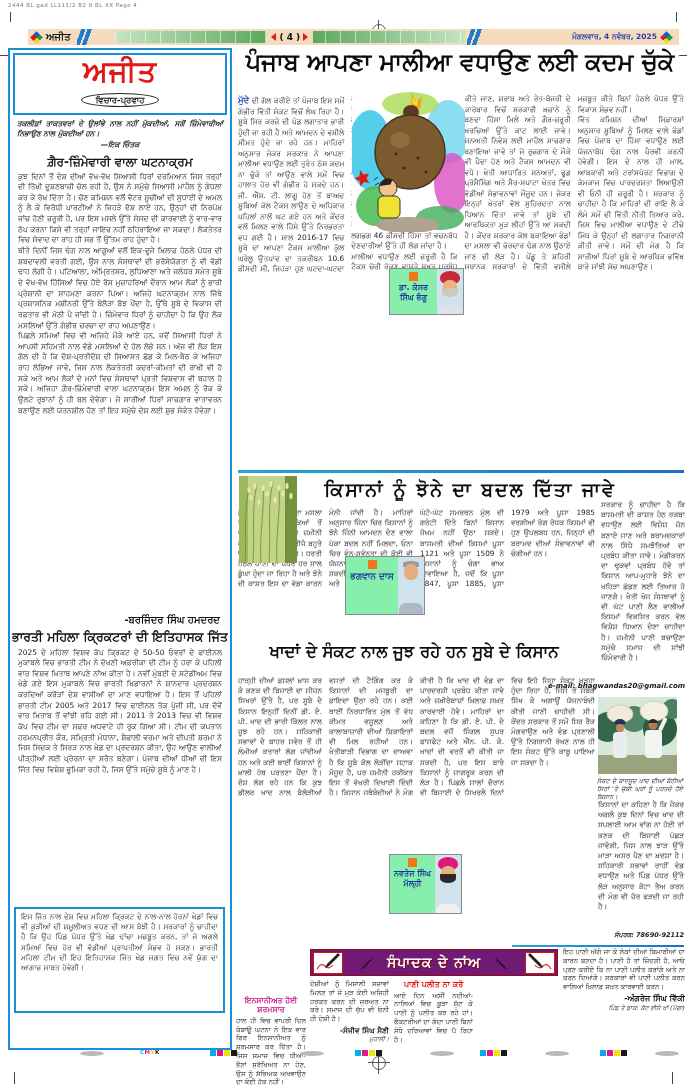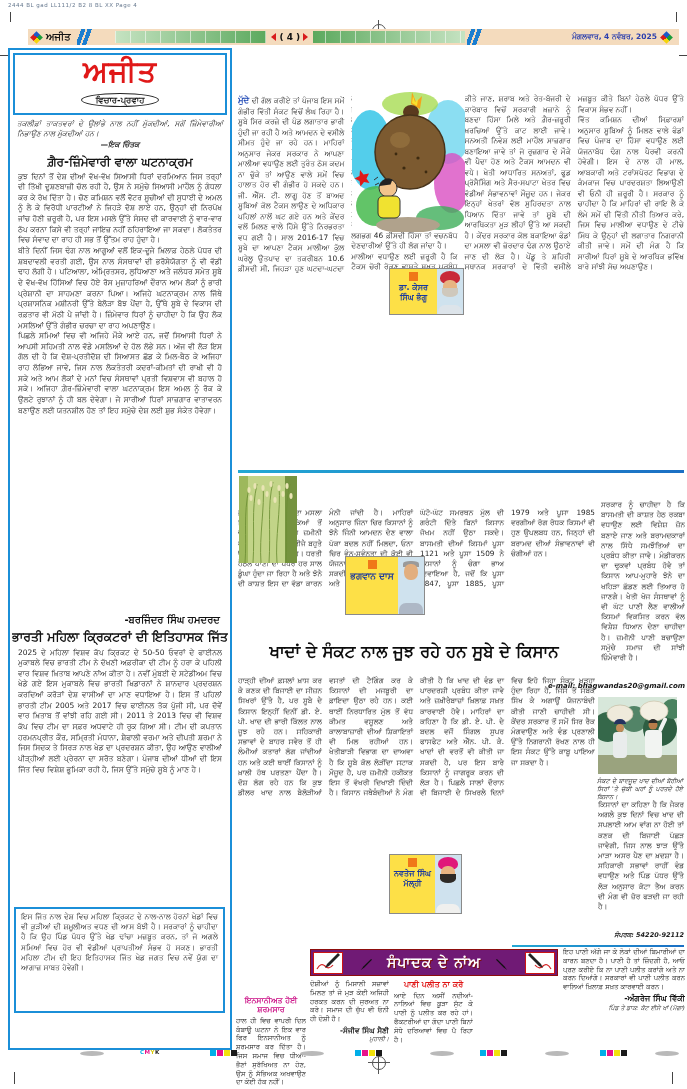--- a/index.html
+++ b/index.html
@@ -28,34 +28,34 @@
   .chev{width:0;height:0;border-top:4px solid transparent;border-bottom:4px solid transparent;}
   .chev-r{border-left:5px solid #d81c1c;}
   .chev-l{border-right:5px solid #d81c1c;}
   .hdr-right{width:168px;display:flex;align-items:center;justify-content:flex-end;gap:5px;padding-right:8px;}
   .hdr-date{font-size:7.5px;font-weight:800;color:#2b3fae;}
   
   .edcol{left:8px;top:48px;width:220px;height:998px;border:2px solid #1b8fd8;background:#fff;z-index:3;}
   .masthead{margin:3px;border:2px solid #1b8fd8;height:58px;text-align:center;}
   .mh-title{font-size:29px;font-weight:800;color:#e01818;line-height:33px;letter-spacing:1px;}
   .mh-oval{display:inline-block;border:1.5px solid #222;border-radius:50%;padding:1px 14px;font-size:8.5px;font-weight:800;color:#171717;line-height:10px;}
-  .quote{margin:4px 7px 0;font-size:7.4px;font-weight:400;font-style:italic;line-height:1.32;}
+  .quote{margin:4px 7px 0;font-size:7.4px;font-weight:700;font-style:italic;line-height:1.32;}
   .quote-attr{margin:1px 9px 0;text-align:center;font-size:7.4px;font-weight:800;font-style:italic;color:#222;}
   .ed-h1{margin:6px 2px 3px;text-align:center;font-size:12px;font-weight:800;color:#131313;white-space:nowrap;overflow:hidden;}
   .ed-body{margin:0 8px;font-size:7.5px;line-height:1.42;height:440px;overflow:hidden;}
   .ed-byline{margin:2px 10px;text-align:right;font-size:10px;font-weight:800;color:#111;}
   .ed-h2{margin:3px 2px;text-align:center;font-size:12.5px;font-weight:800;color:#131313;white-space:nowrap;overflow:hidden;}
   .ed-body2{margin:0 8px;font-size:7.5px;line-height:1.42;height:254px;overflow:hidden;}
   .ed-box{margin:5px 5px 0 4px;border:2px solid #1b8fd8;padding:3px 5px;font-size:7.4px;line-height:1.4;height:96px;overflow:hidden;}
   
   .mainhead{left:236px;top:48px;width:448px;text-align:center;font-size:24px;font-weight:800;color:#0b0b0b;white-space:nowrap;overflow:hidden;z-index:2;}
   .a1body{left:238px;top:94px;width:446px;height:374px;column-count:4;column-gap:7px;font-size:7.4px;line-height:1.42;overflow:hidden;z-index:1;}
   .leadin{color:#1c46b4;font-weight:800;font-size:8.5px;}
   .cartoon{left:352px;top:88px;width:113px;height:144px;background:#fff;z-index:2;}
-  .authbox{border:1px solid #8a8a8a;background:#fde047;display:flex;z-index:2;}
+  .authbox{border:1px solid #8a8a8a;background:#86efac;display:flex;z-index:2;}
   .ab-left{flex:1;text-align:center;padding-top:3px;}
   .ab-sq{width:9px;height:9px;background:#f07818;margin:0 auto 2px;}
   .ab-name{font-size:8px;font-weight:800;color:#18389e;line-height:1.2;padding:0 2px;}
   .ab-photo{width:26px;position:relative;background:#cfe2ee;overflow:hidden;flex:0 0 auto;}
   .p-turban{position:absolute;top:2px;left:3px;width:20px;height:13px;border-radius:55% 55% 45% 45%;}
   .p-face{position:absolute;top:11px;left:6px;width:14px;height:13px;border-radius:45%;background:#e8b482;}
   .p-beard{position:absolute;top:19px;left:5px;width:16px;height:9px;border-radius:0 0 50% 50%;}
   .p-hair{position:absolute;top:4px;left:5px;width:16px;height:6px;border-radius:45% 45% 0 0;background:#9a9a9a;}
   .p-shirt{position:absolute;bottom:0;left:1px;width:24px;height:9px;border-radius:7px 7px 0 0;}
   .divider{background:linear-gradient(90deg,#23a8d4,#1b6fc4);}
@@ -148,20 +148,21 @@
     <div class="ed-h1">ਗ਼ੈਰ-ਜ਼ਿੰਮੇਵਾਰੀ ਵਾਲਾ ਘਟਨਾਕ੍ਰਮ</div>
     <div class="ed-body jt prew">ਕੁਝ ਦਿਨਾਂ ਤੋਂ ਦੇਸ਼ ਦੀਆਂ ਵੱਖ-ਵੱਖ ਸਿਆਸੀ ਧਿਰਾਂ ਦਰਮਿਆਨ ਜਿਸ ਤਰ੍ਹਾਂ ਦੀ ਤਿੱਖੀ ਦੂਸ਼ਣਬਾਜ਼ੀ ਚੱਲ ਰਹੀ ਹੈ, ਉਸ ਨੇ ਸਮੁੱਚੇ ਸਿਆਸੀ ਮਾਹੌਲ ਨੂੰ ਗੰਧਲਾ ਕਰ ਕੇ ਰੱਖ ਦਿੱਤਾ ਹੈ। ਚੋਣ ਕਮਿਸ਼ਨ ਵਲੋਂ ਵੋਟਰ ਸੂਚੀਆਂ ਦੀ ਸੁਧਾਈ ਦੇ ਅਮਲ ਨੂੰ ਲੈ ਕੇ ਵਿਰੋਧੀ ਪਾਰਟੀਆਂ ਨੇ ਜਿਹੜੇ ਦੋਸ਼ ਲਾਏ ਹਨ, ਉਨ੍ਹਾਂ ਦੀ ਨਿਰਪੱਖ ਜਾਂਚ ਹੋਣੀ ਜ਼ਰੂਰੀ ਹੈ, ਪਰ ਇਸ ਮਸਲੇ ਉੱਤੇ ਸੰਸਦ ਦੀ ਕਾਰਵਾਈ ਨੂੰ ਵਾਰ-ਵਾਰ ਠੱਪ ਕਰਨਾ ਕਿਸੇ ਵੀ ਤਰ੍ਹਾਂ ਜਾਇਜ਼ ਨਹੀਂ ਠਹਿਰਾਇਆ ਜਾ ਸਕਦਾ। ਲੋਕਤੰਤਰ ਵਿਚ ਸੰਵਾਦ ਦਾ ਰਾਹ ਹੀ ਸਭ ਤੋਂ ਉੱਤਮ ਰਾਹ ਹੁੰਦਾ ਹੈ।
 ਬੀਤੇ ਦਿਨੀਂ ਜਿਸ ਢੰਗ ਨਾਲ ਆਗੂਆਂ ਵਲੋਂ ਇਕ-ਦੂਜੇ ਖ਼ਿਲਾਫ਼ ਹੇਠਲੇ ਪੱਧਰ ਦੀ ਸ਼ਬਦਾਵਲੀ ਵਰਤੀ ਗਈ, ਉਸ ਨਾਲ ਸੰਸਥਾਵਾਂ ਦੀ ਭਰੋਸੇਯੋਗਤਾ ਨੂੰ ਵੀ ਵੱਡੀ ਢਾਹ ਲੱਗੀ ਹੈ। ਪਟਿਆਲਾ, ਅੰਮ੍ਰਿਤਸਰ, ਲੁਧਿਆਣਾ ਅਤੇ ਜਲੰਧਰ ਸਮੇਤ ਸੂਬੇ ਦੇ ਵੱਖ-ਵੱਖ ਹਿੱਸਿਆਂ ਵਿਚ ਹੋਏ ਰੋਸ ਮੁਜ਼ਾਹਰਿਆਂ ਦੌਰਾਨ ਆਮ ਲੋਕਾਂ ਨੂੰ ਭਾਰੀ ਪ੍ਰੇਸ਼ਾਨੀ ਦਾ ਸਾਹਮਣਾ ਕਰਨਾ ਪਿਆ। ਅਜਿਹੇ ਘਟਨਾਕ੍ਰਮ ਨਾਲ ਜਿੱਥੇ ਪ੍ਰਸ਼ਾਸਨਿਕ ਮਸ਼ੀਨਰੀ ਉੱਤੇ ਬੇਲੋੜਾ ਬੋਝ ਪੈਂਦਾ ਹੈ, ਉੱਥੇ ਸੂਬੇ ਦੇ ਵਿਕਾਸ ਦੀ ਰਫ਼ਤਾਰ ਵੀ ਮੱਠੀ ਪੈ ਜਾਂਦੀ ਹੈ। ਜ਼ਿੰਮੇਵਾਰ ਧਿਰਾਂ ਨੂੰ ਚਾਹੀਦਾ ਹੈ ਕਿ ਉਹ ਲੋਕ ਮਸਲਿਆਂ ਉੱਤੇ ਗੰਭੀਰ ਚਰਚਾ ਦਾ ਰਾਹ ਅਪਣਾਉਣ।
 ਪਿਛਲੇ ਸਮਿਆਂ ਵਿਚ ਵੀ ਅਜਿਹੇ ਮੌਕੇ ਆਏ ਹਨ, ਜਦੋਂ ਸਿਆਸੀ ਧਿਰਾਂ ਨੇ ਆਪਸੀ ਸਹਿਮਤੀ ਨਾਲ ਵੱਡੇ ਮਸਲਿਆਂ ਦੇ ਹੱਲ ਲੱਭੇ ਸਨ। ਅੱਜ ਵੀ ਲੋੜ ਇਸ ਗੱਲ ਦੀ ਹੈ ਕਿ ਦੋਸ਼-ਪ੍ਰਤੀਦੋਸ਼ ਦੀ ਸਿਆਸਤ ਛੱਡ ਕੇ ਮਿਲ-ਬੈਠ ਕੇ ਅਜਿਹਾ ਰਾਹ ਲੱਭਿਆ ਜਾਵੇ, ਜਿਸ ਨਾਲ ਲੋਕਤੰਤਰੀ ਕਦਰਾਂ-ਕੀਮਤਾਂ ਦੀ ਰਾਖੀ ਵੀ ਹੋ ਸਕੇ ਅਤੇ ਆਮ ਲੋਕਾਂ ਦੇ ਮਨਾਂ ਵਿਚ ਸੰਸਥਾਵਾਂ ਪ੍ਰਤੀ ਵਿਸ਼ਵਾਸ ਵੀ ਬਹਾਲ ਹੋ ਸਕੇ। ਅਜਿਹਾ ਗ਼ੈਰ-ਜ਼ਿੰਮੇਵਾਰੀ ਵਾਲਾ ਘਟਨਾਕ੍ਰਮ ਇਸ ਅਮਲ ਨੂੰ ਰੋਕ ਕੇ ਉਲਟੇ ਰੁਝਾਨਾਂ ਨੂੰ ਹੀ ਬਲ ਦੇਵੇਗਾ। ਜੇ ਸਾਰੀਆਂ ਧਿਰਾਂ ਸਾਜ਼ਗਾਰ ਵਾਤਾਵਰਨ ਬਣਾਉਣ ਲਈ ਯਤਨਸ਼ੀਲ ਹੋਣ ਤਾਂ ਇਹ ਸਮੁੱਚੇ ਦੇਸ਼ ਲਈ ਸ਼ੁਭ ਸੰਕੇਤ ਹੋਵੇਗਾ।</div>
     <div class="ed-byline">-ਬਰਜਿੰਦਰ ਸਿੰਘ ਹਮਦਰਦ</div>
     <div class="ed-h2">ਭਾਰਤੀ ਮਹਿਲਾ ਕ੍ਰਿਕਟਰਾਂ ਦੀ ਇਤਿਹਾਸਕ ਜਿੱਤ</div>
     <div class="ed-body2 jt prew">2025 ਦੇ ਮਹਿਲਾ ਵਿਸ਼ਵ ਕੱਪ ਕ੍ਰਿਕਟ ਦੇ 50-50 ਓਵਰਾਂ ਦੇ ਫਾਈਨਲ ਮੁਕਾਬਲੇ ਵਿਚ ਭਾਰਤੀ ਟੀਮ ਨੇ ਦੱਖਣੀ ਅਫ਼ਰੀਕਾ ਦੀ ਟੀਮ ਨੂੰ ਹਰਾ ਕੇ ਪਹਿਲੀ ਵਾਰ ਵਿਸ਼ਵ ਖ਼ਿਤਾਬ ਆਪਣੇ ਨਾਂਅ ਕੀਤਾ ਹੈ। ਨਵੀਂ ਮੁੰਬਈ ਦੇ ਸਟੇਡੀਅਮ ਵਿਚ ਖੇਡੇ ਗਏ ਇਸ ਮੁਕਾਬਲੇ ਵਿਚ ਭਾਰਤੀ ਖਿਡਾਰਨਾਂ ਨੇ ਸ਼ਾਨਦਾਰ ਪ੍ਰਦਰਸ਼ਨ ਕਰਦਿਆਂ ਕਰੋੜਾਂ ਦੇਸ਼ ਵਾਸੀਆਂ ਦਾ ਮਾਣ ਵਧਾਇਆ ਹੈ। ਇਸ ਤੋਂ ਪਹਿਲਾਂ ਭਾਰਤੀ ਟੀਮ 2005 ਅਤੇ 2017 ਵਿਚ ਫਾਈਨਲ ਤੱਕ ਪੁੱਜੀ ਸੀ, ਪਰ ਦੋਵੇਂ ਵਾਰ ਖ਼ਿਤਾਬ ਤੋਂ ਵਾਂਝੀ ਰਹਿ ਗਈ ਸੀ। 2011 ਤੇ 2013 ਵਿਚ ਵੀ ਵਿਸ਼ਵ ਕੱਪ ਵਿਚ ਟੀਮ ਦਾ ਸਫ਼ਰ ਅਧਵਾਟੇ ਹੀ ਰੁਕ ਗਿਆ ਸੀ। ਟੀਮ ਦੀ ਕਪਤਾਨ ਹਰਮਨਪ੍ਰੀਤ ਕੌਰ, ਸਮ੍ਰਿਤੀ ਮੰਧਾਨਾ, ਸ਼ੈਫਾਲੀ ਵਰਮਾ ਅਤੇ ਦੀਪਤੀ ਸ਼ਰਮਾ ਨੇ ਜਿਸ ਸਿਦਕ ਤੇ ਸਿਰੜ ਨਾਲ ਖੇਡ ਦਾ ਪ੍ਰਦਰਸ਼ਨ ਕੀਤਾ, ਉਹ ਆਉਣ ਵਾਲੀਆਂ ਪੀੜ੍ਹੀਆਂ ਲਈ ਪ੍ਰੇਰਨਾ ਦਾ ਸਰੋਤ ਬਣੇਗਾ। ਪੰਜਾਬ ਦੀਆਂ ਧੀਆਂ ਦੀ ਇਸ ਜਿੱਤ ਵਿਚ ਵਿਸ਼ੇਸ਼ ਭੂਮਿਕਾ ਰਹੀ ਹੈ, ਜਿਸ ਉੱਤੇ ਸਮੁੱਚੇ ਸੂਬੇ ਨੂੰ ਮਾਣ ਹੈ।</div>
     <div class="ed-box jt prew">ਇਸ ਜਿੱਤ ਨਾਲ ਦੇਸ਼ ਵਿਚ ਮਹਿਲਾ ਕ੍ਰਿਕਟ ਦੇ ਨਾਲ-ਨਾਲ ਹੋਰਨਾਂ ਖੇਡਾਂ ਵਿਚ ਵੀ ਕੁੜੀਆਂ ਦੀ ਸ਼ਮੂਲੀਅਤ ਵਧਣ ਦੀ ਆਸ ਬੱਝੀ ਹੈ। ਸਰਕਾਰਾਂ ਨੂੰ ਚਾਹੀਦਾ ਹੈ ਕਿ ਉਹ ਪਿੰਡ ਪੱਧਰ ਉੱਤੇ ਖੇਡ ਢਾਂਚਾ ਮਜ਼ਬੂਤ ਕਰਨ, ਤਾਂ ਜੋ ਅਗਲੇ ਸਮਿਆਂ ਵਿਚ ਹੋਰ ਵੀ ਵੱਡੀਆਂ ਪ੍ਰਾਪਤੀਆਂ ਸੰਭਵ ਹੋ ਸਕਣ। ਭਾਰਤੀ ਮਹਿਲਾ ਟੀਮ ਦੀ ਇਹ ਇਤਿਹਾਸਕ ਜਿੱਤ ਖੇਡ ਜਗਤ ਵਿਚ ਨਵੇਂ ਯੁੱਗ ਦਾ ਆਗਾਜ਼ ਸਾਬਤ ਹੋਵੇਗੀ।</div>
   </div>
 
+  <div class="abs mainhead">ਪੰਜਾਬ ਆਪਣਾ ਮਾਲੀਆ ਵਧਾਉਣ ਲਈ ਕਦਮ ਚੁੱਕੇ</div>
   <div class="abs a1body jt prew"><span class="leadin">ਮੁੱਦੇ</span> <span>ਦੀ ਗੱਲ ਕਰੀਏ ਤਾਂ ਪੰਜਾਬ ਇਸ ਸਮੇਂ ਗੰਭੀਰ ਵਿੱਤੀ ਸੰਕਟ ਵਿਚੋਂ ਲੰਘ ਰਿਹਾ ਹੈ। ਸੂਬੇ ਸਿਰ ਕਰਜ਼ੇ ਦੀ ਪੰਡ ਲਗਾਤਾਰ ਭਾਰੀ ਹੁੰਦੀ ਜਾ ਰਹੀ ਹੈ ਅਤੇ ਆਮਦਨ ਦੇ ਵਸੀਲੇ ਸੀਮਤ ਹੁੰਦੇ ਜਾ ਰਹੇ ਹਨ। ਮਾਹਿਰਾਂ ਅਨੁਸਾਰ ਜੇਕਰ ਸਰਕਾਰ ਨੇ ਆਪਣਾ ਮਾਲੀਆ ਵਧਾਉਣ ਲਈ ਤੁਰੰਤ ਠੋਸ ਕਦਮ ਨਾ ਚੁੱਕੇ ਤਾਂ ਆਉਣ ਵਾਲੇ ਸਮੇਂ ਵਿਚ ਹਾਲਾਤ ਹੋਰ ਵੀ ਗੰਭੀਰ ਹੋ ਸਕਦੇ ਹਨ। ਜੀ. ਐੱਸ. ਟੀ. ਲਾਗੂ ਹੋਣ ਤੋਂ ਬਾਅਦ ਸੂਬਿਆਂ ਕੋਲ ਟੈਕਸ ਲਾਉਣ ਦੇ ਅਧਿਕਾਰ ਪਹਿਲਾਂ ਨਾਲੋਂ ਘਟ ਗਏ ਹਨ ਅਤੇ ਕੇਂਦਰ ਵਲੋਂ ਮਿਲਣ ਵਾਲੇ ਹਿੱਸੇ ਉੱਤੇ ਨਿਰਭਰਤਾ ਵਧ ਗਈ ਹੈ। ਸਾਲ 2016-17 ਵਿਚ ਸੂਬੇ ਦਾ ਆਪਣਾ ਟੈਕਸ ਮਾਲੀਆ ਕੁੱਲ ਘਰੇਲੂ ਉਤਪਾਦ ਦਾ ਤਕਰੀਬਨ 10.6 ਫ਼ੀਸਦੀ ਸੀ, ਜਿਹੜਾ ਹੁਣ ਘਟਦਾ-ਘਟਦਾ ਕਾਫ਼ੀ ਹੇਠਾਂ ਆ ਗਿਆ ਹੈ।
 ਇਸ ਵੇਲੇ ਸੂਬੇ ਸਿਰ ਕਰਜ਼ਾ ਸਾਢੇ ਤਿੰਨ ਲੱਖ ਕਰੋੜ ਰੁਪਏ ਨੂੰ ਪਾਰ ਕਰ ਚੁੱਕਾ ਹੈ। ਹਰ ਸਾਲ ਤਕਰੀਬਨ 40,000 ਕਰੋੜ ਰੁਪਏ ਪੁਰਾਣੇ ਕਰਜ਼ੇ ਦੀਆਂ ਕਿਸ਼ਤਾਂ ਅਤੇ ਵਿਆਜ ਮੋੜਨ ਉੱਤੇ ਖ਼ਰਚ ਹੋ ਜਾਂਦੇ ਹਨ। ਬਿਜਲੀ ਸਬਸਿਡੀ ਦਾ ਬਿੱਲ 10,000 ਕਰੋੜ ਰੁਪਏ ਤੋਂ ਟੱਪ ਗਿਆ ਹੈ, ਜਦੋਂ ਕਿ ਤਨਖ਼ਾਹਾਂ ਤੇ ਪੈਨਸ਼ਨਾਂ ਉੱਤੇ ਹਰ ਮਹੀਨੇ ਔਸਤਨ 11,000 ਕਰੋੜ ਰੁਪਏ ਦੇ ਕਰੀਬ ਖ਼ਰਚ ਆਉਂਦਾ ਹੈ। ਅਜਿਹੀ ਸਥਿਤੀ ਵਿਚ ਵਿਕਾਸ ਕਾਰਜਾਂ ਲਈ ਬਹੁਤ ਥੋੜ੍ਹੀ ਰਕਮ ਬਚਦੀ ਹੈ। ਕੁੱਲ ਖ਼ਰਚੇ ਦਾ ਲਗਭਗ 46 ਫ਼ੀਸਦੀ ਹਿੱਸਾ ਤਾਂ ਵਚਨਬੱਧ ਦੇਣਦਾਰੀਆਂ ਉੱਤੇ ਹੀ ਲੱਗ ਜਾਂਦਾ ਹੈ।
 ਮਾਲੀਆ ਵਧਾਉਣ ਲਈ ਜ਼ਰੂਰੀ ਹੈ ਕਿ ਟੈਕਸ ਚੋਰੀ ਰੋਕਣ ਵਾਸਤੇ ਸਖ਼ਤ ਪ੍ਰਬੰਧ ਕੀਤੇ ਜਾਣ, ਸ਼ਰਾਬ ਅਤੇ ਰੇਤ-ਬੱਜਰੀ ਦੇ ਕਾਰੋਬਾਰ ਵਿਚੋਂ ਸਰਕਾਰੀ ਖ਼ਜ਼ਾਨੇ ਨੂੰ ਬਣਦਾ ਹਿੱਸਾ ਮਿਲੇ ਅਤੇ ਗ਼ੈਰ-ਜ਼ਰੂਰੀ ਖ਼ਰਚਿਆਂ ਉੱਤੇ ਕਾਟ ਲਾਈ ਜਾਵੇ। ਸਨਅਤੀ ਨਿਵੇਸ਼ ਲਈ ਮਾਹੌਲ ਸਾਜ਼ਗਾਰ ਬਣਾਇਆ ਜਾਵੇ ਤਾਂ ਜੋ ਰੁਜ਼ਗਾਰ ਦੇ ਮੌਕੇ ਵੀ ਪੈਦਾ ਹੋਣ ਅਤੇ ਟੈਕਸ ਆਮਦਨ ਵੀ ਵਧੇ। ਖੇਤੀ ਆਧਾਰਿਤ ਸਨਅਤਾਂ, ਫੂਡ ਪ੍ਰੋਸੈਸਿੰਗ ਅਤੇ ਸੈਰ-ਸਪਾਟਾ ਖੇਤਰ ਵਿਚ ਵੱਡੀਆਂ ਸੰਭਾਵਨਾਵਾਂ ਮੌਜੂਦ ਹਨ। ਜੇਕਰ ਇਨ੍ਹਾਂ ਖੇਤਰਾਂ ਵੱਲ ਸੁਹਿਰਦਤਾ ਨਾਲ ਧਿਆਨ ਦਿੱਤਾ ਜਾਵੇ ਤਾਂ ਸੂਬੇ ਦੀ ਆਰਥਿਕਤਾ ਮੁੜ ਲੀਹਾਂ ਉੱਤੇ ਆ ਸਕਦੀ ਹੈ। ਕੇਂਦਰ ਸਰਕਾਰ ਕੋਲ ਬਕਾਇਆ ਫੰਡਾਂ ਦਾ ਮਸਲਾ ਵੀ ਜ਼ੋਰਦਾਰ ਢੰਗ ਨਾਲ ਉਠਾਏ ਜਾਣ ਦੀ ਲੋੜ ਹੈ। ਪੇਂਡੂ ਤੇ ਸ਼ਹਿਰੀ ਸਥਾਨਕ ਸਰਕਾਰਾਂ ਦੇ ਵਿੱਤੀ ਵਸੀਲੇ ਮਜ਼ਬੂਤ ਕੀਤੇ ਬਿਨਾਂ ਹੇਠਲੇ ਪੱਧਰ ਉੱਤੇ ਵਿਕਾਸ ਸੰਭਵ ਨਹੀਂ।
 ਵਿੱਤ ਕਮਿਸ਼ਨ ਦੀਆਂ ਸਿਫ਼ਾਰਸ਼ਾਂ ਅਨੁਸਾਰ ਸੂਬਿਆਂ ਨੂੰ ਮਿਲਣ ਵਾਲੇ ਫੰਡਾਂ ਵਿਚ ਪੰਜਾਬ ਦਾ ਹਿੱਸਾ ਵਧਾਉਣ ਲਈ ਯੋਜਨਾਬੱਧ ਢੰਗ ਨਾਲ ਪੈਰਵੀ ਕਰਨੀ ਹੋਵੇਗੀ। ਇਸ ਦੇ ਨਾਲ ਹੀ ਮਾਲ, ਆਬਕਾਰੀ ਅਤੇ ਟਰਾਂਸਪੋਰਟ ਵਿਭਾਗ ਦੇ ਕੰਮਕਾਜ ਵਿਚ ਪਾਰਦਰਸ਼ਤਾ ਲਿਆਉਣੀ ਵੀ ਓਨੀ ਹੀ ਜ਼ਰੂਰੀ ਹੈ। ਸਰਕਾਰ ਨੂੰ ਚਾਹੀਦਾ ਹੈ ਕਿ ਮਾਹਿਰਾਂ ਦੀ ਰਾਇ ਲੈ ਕੇ ਲੰਮੇ ਸਮੇਂ ਦੀ ਵਿੱਤੀ ਨੀਤੀ ਤਿਆਰ ਕਰੇ, ਜਿਸ ਵਿਚ ਮਾਲੀਆ ਵਧਾਉਣ ਦੇ ਟੀਚੇ ਮਿੱਥ ਕੇ ਉਨ੍ਹਾਂ ਦੀ ਲਗਾਤਾਰ ਨਿਗਰਾਨੀ ਕੀਤੀ ਜਾਵੇ। ਸਮੇਂ ਦੀ ਮੰਗ ਹੈ ਕਿ ਸਾਰੀਆਂ ਧਿਰਾਂ ਸੂਬੇ ਦੇ ਆਰਥਿਕ ਭਵਿੱਖ ਬਾਰੇ ਸਾਂਝੀ ਸੋਚ ਅਪਣਾਉਣ।</span></div>
 
   <div class="abs cartoon">
     <svg width="113" height="144" viewBox="0 0 113 144">
       <rect width="113" height="144" fill="#ffffff"></rect>
       <ellipse cx="18" cy="62" rx="22" ry="40" fill="#35c6e8" opacity="0.85"></ellipse>
       <ellipse cx="96" cy="44" rx="22" ry="32" fill="#5ad0ec" opacity="0.7"></ellipse>
@@ -225,20 +226,21 @@
           <ellipse cx="48" cy="10" rx="1.6" ry="3"></ellipse>
         <ellipse cx="12" cy="22" rx="1.6" ry="3"></ellipse>
           <ellipse cx="28" cy="18" rx="1.6" ry="3"></ellipse>
         <ellipse cx="44" cy="18" rx="1.6" ry="3"></ellipse>
           <ellipse cx="20" cy="26" rx="1.6" ry="3"></ellipse>
         <ellipse cx="36" cy="24" rx="1.6" ry="3"></ellipse>
           <ellipse cx="52" cy="20" rx="1.6" ry="3"></ellipse>
       </g>
     </svg>
   </div>
+  <div class="abs a2head">ਕਿਸਾਨਾਂ ਨੂੰ ਝੋਨੇ ਦਾ ਬਦਲ ਦਿੱਤਾ ਜਾਵੇ</div>
   <div class="abs a2body jt prew">ਫ਼ਸਲੀ ਵੰਨ-ਸੁਵੰਨਤਾ ਦਾ ਮਸਲਾ ਪਿਛਲੇ ਕਈ ਦਹਾਕਿਆਂ ਤੋਂ ਚਰਚਾ ਵਿਚ ਹੈ, ਪਰ ਜ਼ਮੀਨੀ ਪੱਧਰ ਉੱਤੇ ਇਸ ਦੇ ਨਤੀਜੇ ਬਹੁਤੇ ਉਤਸ਼ਾਹਜਨਕ ਨਹੀਂ ਰਹੇ। ਧਰਤੀ ਹੇਠਲੇ ਪਾਣੀ ਦਾ ਪੱਧਰ ਹਰ ਸਾਲ ਡੂੰਘਾ ਹੁੰਦਾ ਜਾ ਰਿਹਾ ਹੈ ਅਤੇ ਝੋਨੇ ਦੀ ਕਾਸ਼ਤ ਇਸ ਦਾ ਵੱਡਾ ਕਾਰਨ ਮੰਨੀ ਜਾਂਦੀ ਹੈ। ਮਾਹਿਰਾਂ ਅਨੁਸਾਰ ਜਿੰਨਾ ਚਿਰ ਕਿਸਾਨਾਂ ਨੂੰ ਝੋਨੇ ਜਿੰਨੀ ਆਮਦਨ ਦੇਣ ਵਾਲਾ ਪੱਕਾ ਬਦਲ ਨਹੀਂ ਮਿਲਦਾ, ਓਨਾ ਚਿਰ ਵੰਨ-ਸੁਵੰਨਤਾ ਦੀ ਕੋਈ ਵੀ ਯੋਜਨਾ ਕਾਮਯਾਬ ਨਹੀਂ ਹੋ ਸਕਦੀ। ਮੱਕੀ, ਕਪਾਹ, ਦਾਲਾਂ ਅਤੇ ਤੇਲ ਬੀਜ ਫ਼ਸਲਾਂ ਉੱਤੇ ਘੱਟੋ-ਘੱਟ ਸਮਰਥਨ ਮੁੱਲ ਦੀ ਗਰੰਟੀ ਦਿੱਤੇ ਬਿਨਾਂ ਕਿਸਾਨ ਜੋਖਮ ਨਹੀਂ ਉਠਾ ਸਕਦੇ। ਬਾਸਮਤੀ ਦੀਆਂ ਕਿਸਮਾਂ ਪੂਸਾ 1121 ਅਤੇ ਪੂਸਾ 1509 ਨੇ ਕਿਸਾਨਾਂ ਨੂੰ ਚੰਗਾ ਭਾਅ ਦਿਵਾਇਆ ਹੈ, ਜਦੋਂ ਕਿ ਪੂਸਾ 1847, ਪੂਸਾ 1885, ਪੂਸਾ 1979 ਅਤੇ ਪੂਸਾ 1985 ਵਰਗੀਆਂ ਰੋਗ ਰੋਧਕ ਕਿਸਮਾਂ ਵੀ ਹੁਣ ਉਪਲਬਧ ਹਨ, ਜਿਨ੍ਹਾਂ ਦੀ ਬਰਾਮਦ ਦੀਆਂ ਸੰਭਾਵਨਾਵਾਂ ਵੀ ਚੰਗੀਆਂ ਹਨ।</div>
   <div class="abs a2right jt">ਸਰਕਾਰ ਨੂੰ ਚਾਹੀਦਾ ਹੈ ਕਿ ਬਾਸਮਤੀ ਦੀ ਕਾਸ਼ਤ ਹੇਠ ਰਕਬਾ ਵਧਾਉਣ ਲਈ ਵਿਸ਼ੇਸ਼ ਜ਼ੋਨ ਬਣਾਏ ਜਾਣ ਅਤੇ ਬਰਾਮਦਕਾਰਾਂ ਨਾਲ ਸਿੱਧੇ ਸਮਝੌਤਿਆਂ ਦਾ ਪ੍ਰਬੰਧ ਕੀਤਾ ਜਾਵੇ। ਮੰਡੀਕਰਨ ਦਾ ਢੁਕਵਾਂ ਪ੍ਰਬੰਧ ਹੋਵੇ ਤਾਂ ਕਿਸਾਨ ਆਪ-ਮੁਹਾਰੇ ਝੋਨੇ ਦਾ ਖਹਿੜਾ ਛੱਡਣ ਲਈ ਤਿਆਰ ਹੋ ਜਾਣਗੇ। ਖੇਤੀ ਖੋਜ ਸੰਸਥਾਵਾਂ ਨੂੰ ਵੀ ਘੱਟ ਪਾਣੀ ਲੈਣ ਵਾਲੀਆਂ ਕਿਸਮਾਂ ਵਿਕਸਿਤ ਕਰਨ ਵੱਲ ਵਿਸ਼ੇਸ਼ ਧਿਆਨ ਦੇਣਾ ਚਾਹੀਦਾ ਹੈ। ਜ਼ਮੀਨੀ ਪਾਣੀ ਬਚਾਉਣਾ ਸਮੁੱਚੇ ਸਮਾਜ ਦੀ ਸਾਂਝੀ ਜ਼ਿੰਮੇਵਾਰੀ ਹੈ।</div>
   <div class="abs a2email">e-mail: bhagwandas20@gmail.com</div>
 
   <div class="abs authbox" style="left:345px;top:556px;width:78px;height:57px;">
     <div class="ab-left">
       <div class="ab-sq"></div>
       <div class="ab-name" style="font-size:9px;">ਭਗਵਾਨ ਦਾਸ</div>
     </div>
     <div class="ab-photo">
@@ -264,21 +266,21 @@
       <circle cx="22" cy="31" r="4" fill="#c08a58"></circle>
       <rect x="15" y="35" width="14" height="26" rx="4" fill="#e9ecec"></rect>
       <circle cx="55" cy="28" r="4.5" fill="#b87c4a"></circle>
       <path d="M50.5 26 a4.5 4 0 0 1 9 0 z" fill="#2a2a2a"></path>
       <rect x="47" y="33" width="17" height="28" rx="4" fill="#f2f4f2"></rect>
       <rect x="63" y="20" width="4" height="15" rx="2" fill="#f2f4f2" transform="rotate(25 65 27)"></rect>
     </svg>
   </div>
   <div class="abs photo2cap jt">ਸੰਕਟ ਦੇ ਬਾਵਜੂਦ ਖਾਦ ਦੀਆਂ ਬੋਰੀਆਂ ਸਿਰਾਂ 'ਤੇ ਚੁੱਕੀ ਘਰਾਂ ਨੂੰ ਪਰਤਦੇ ਹੋਏ ਕਿਸਾਨ।</div>
   <div class="abs a3right jt">ਕਿਸਾਨਾਂ ਦਾ ਕਹਿਣਾ ਹੈ ਕਿ ਜੇਕਰ ਅਗਲੇ ਕੁਝ ਦਿਨਾਂ ਵਿਚ ਖਾਦ ਦੀ ਸਪਲਾਈ ਆਮ ਵਾਂਗ ਨਾ ਹੋਈ ਤਾਂ ਕਣਕ ਦੀ ਬਿਜਾਈ ਪੱਛੜ ਜਾਵੇਗੀ, ਜਿਸ ਨਾਲ ਝਾੜ ਉੱਤੇ ਮਾੜਾ ਅਸਰ ਪੈਣ ਦਾ ਖ਼ਦਸ਼ਾ ਹੈ। ਸਹਿਕਾਰੀ ਸਭਾਵਾਂ ਰਾਹੀਂ ਵੰਡ ਵਧਾਉਣ ਅਤੇ ਪਿੰਡ ਪੱਧਰ ਉੱਤੇ ਲੋੜ ਅਨੁਸਾਰ ਕੋਟਾ ਤੈਅ ਕਰਨ ਦੀ ਮੰਗ ਵੀ ਜ਼ੋਰ ਫੜਦੀ ਜਾ ਰਹੀ ਹੈ।</div>
-  <div class="abs a3credit">ਸੰਪਰਕ: 54220-92112</div>
+  <div class="abs a3credit">ਸੰਪਰਕ: 78690-92112</div>
 
   <div class="abs authbox" style="left:389px;top:854px;width:71px;height:58px;">
     <div class="ab-left">
       <div class="ab-sq"></div>
       <div class="ab-name">ਨਵਤੇਜ ਸਿੰਘ ਮੱਲ੍ਹੀ</div>
     </div>
     <div class="ab-photo">
       <i class="p-turban" style="background:#e0187a;"></i>
       <i class="p-face"></i>
       <i class="p-beard" style="background:#2e2a26;"></i>

